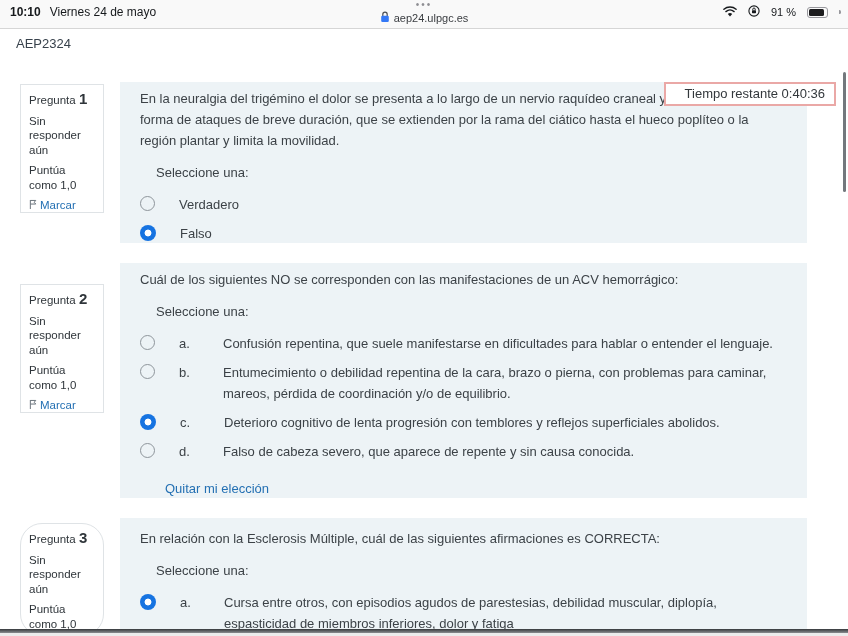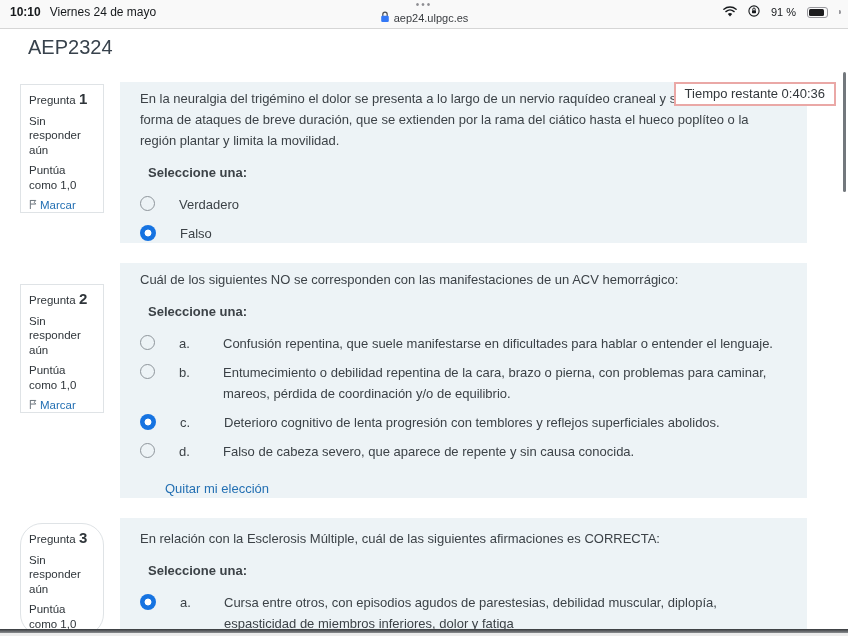--- a/index.html
+++ b/index.html
@@ -18,21 +18,21 @@
   .sb-left .time{font-weight:700;margin-right:9px;}
   .sb-center{position:absolute;left:0;right:0;top:1px;text-align:center;line-height:1;}
   .dots{display:block;color:#8e8e93;font-size:10px;letter-spacing:2px;line-height:8px;height:8px;}
   .url-row{display:inline-flex;align-items:center;gap:4px;font-size:11px;color:#3a3d41;margin-top:2px;}
   .sb-right{position:absolute;right:7px;top:5px;display:flex;align-items:center;gap:11px;font-size:11px;color:#16191c;}
   .battery{width:21px;height:11px;border:1px solid #98989d;border-radius:3px;display:inline-block;position:relative;padding:1px;box-sizing:border-box;}
   .battery-fill{display:block;height:100%;width:91%;background:#1c1c1e;border-radius:1.5px;}
   .battery-tip{width:2px;height:4px;background:#98989d;border-radius:0 1.5px 1.5px 0;display:inline-block;}
 
   
-  .page-title{position:absolute;left:28px;top:36px;font-size:20px;color:#38424c;}
+  .page-title{position:absolute;left:16px;top:36px;font-size:13px;color:#38424c;}
 
   
   .sidebox{
     position:absolute;left:20px;width:84px;background:#fff;
     border:1px solid #dfe3e6;box-sizing:border-box;
     padding:7px 8px;font-size:11.5px;line-height:14.5px;color:#2f353a;
     overflow:hidden;
   }
   #sidebox1{top:84px;height:129px;}
   #sidebox2{top:268px;height:129px;margin-top:16px;}
@@ -45,39 +45,39 @@
   
   .qblock{
     position:absolute;left:120px;width:687px;box-sizing:border-box;
     background:var(--question-bg,#edf3f6);
     padding:6px 20px 0 20px;font-size:13px;line-height:21px;color:#3c4247;
   }
   #qblock1{top:82px;height:161px;}
   #qblock2{top:263px;height:235px;}
   #qblock3{top:518px;height:118px;padding-top:10px;}
   .qtext{margin:0 0 11px 0;}
-  .prompt{margin:0 0 11px 8px;font-weight:bold;}
+  .prompt{margin:0 0 11px 16px;}
   .opt{display:flex;align-items:flex-start;margin-bottom:8px;gap:24px;cursor:pointer;}
   .radio{
     flex:0 0 auto;width:15px;height:15px;border-radius:50%;
     border:1.6px solid #8e959b;box-sizing:border-box;margin-top:2px;background:transparent;
   }
   .radio.selected{
     border:none;width:16px;height:16px;
     background:radial-gradient(circle,#ffffff 0 3.2px,var(--radio-selected,#1673e1) 3.7px);
   }
   .opt-label{flex:0 0 20px;}
   .opt-text{flex:1;}
   .clear-link{display:inline-block;color:var(--link-blue,#2470b3);margin:8px 0 0 25px;cursor:pointer;}
 
   
   .timer{
     position:absolute;top:82px;right:12px;z-index:5;
     background:#ffffff;border:2px solid var(--timer-border,#eaa8a6);
-    padding:2px 9px 3px 9px;font-size:13px;color:#33383c;white-space:nowrap;
+    padding:2px 9px 3px 19px;font-size:13px;color:#33383c;white-space:nowrap;
   }
 
   
   .scrollbar-v{position:absolute;right:2px;top:72px;width:3px;height:120px;border-radius:2px;background:var(--scrollbar,#73787d);}
   .bottom-bar{position:absolute;left:0;right:0;top:629px;height:4px;background:linear-gradient(#35383b,#8a8d90);}
   .bottom-strip{position:absolute;left:0;right:0;top:633px;height:3px;background:#ececec;}
 </style>
 </head>
 <body>
 

